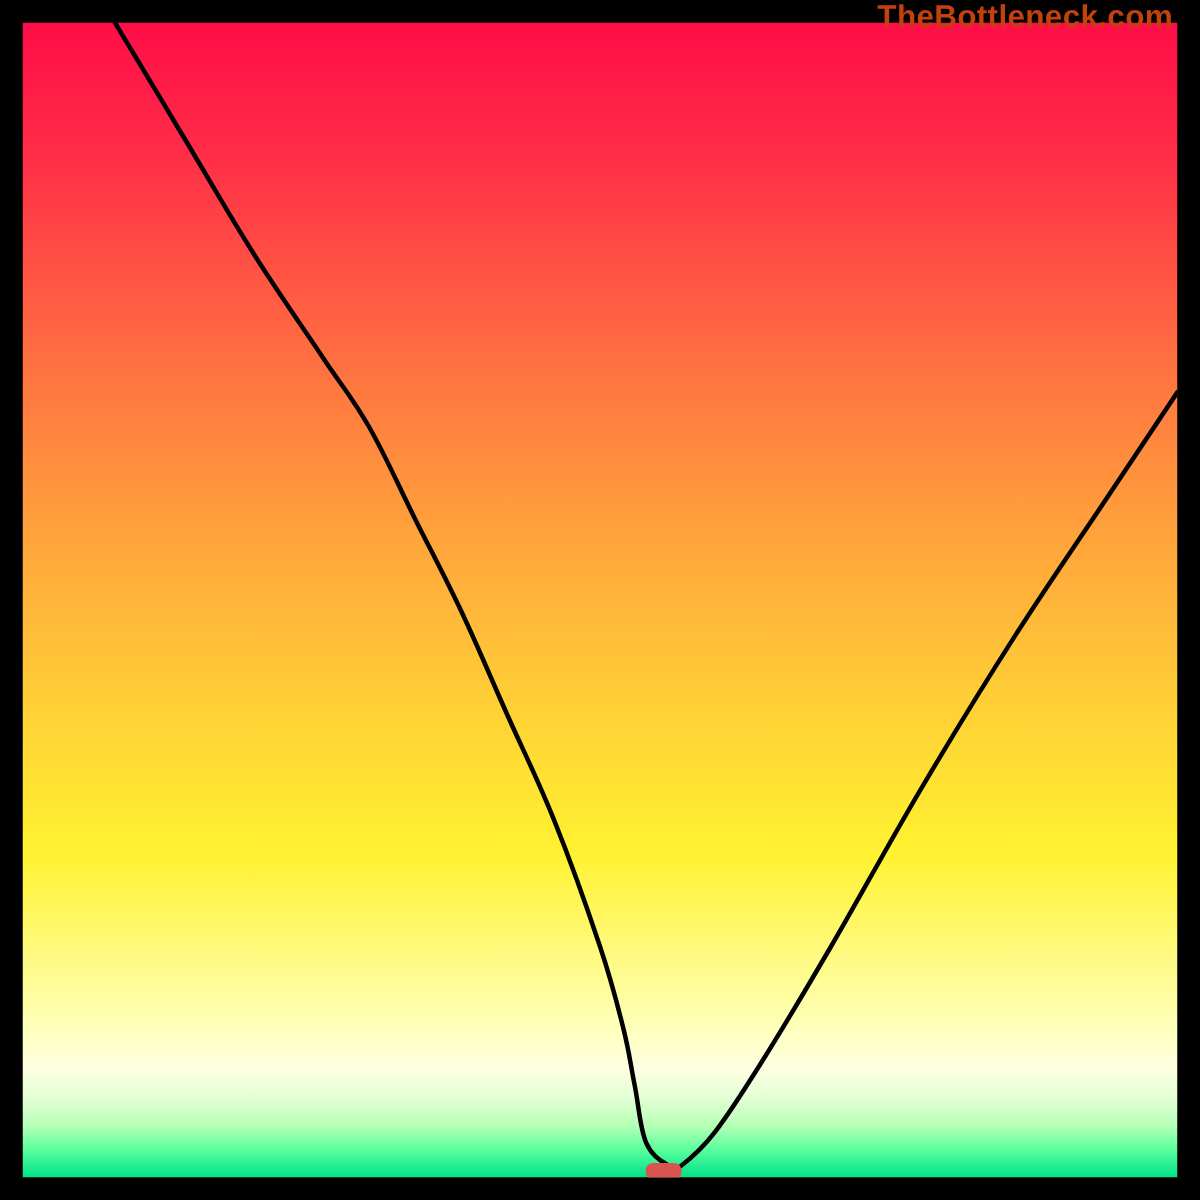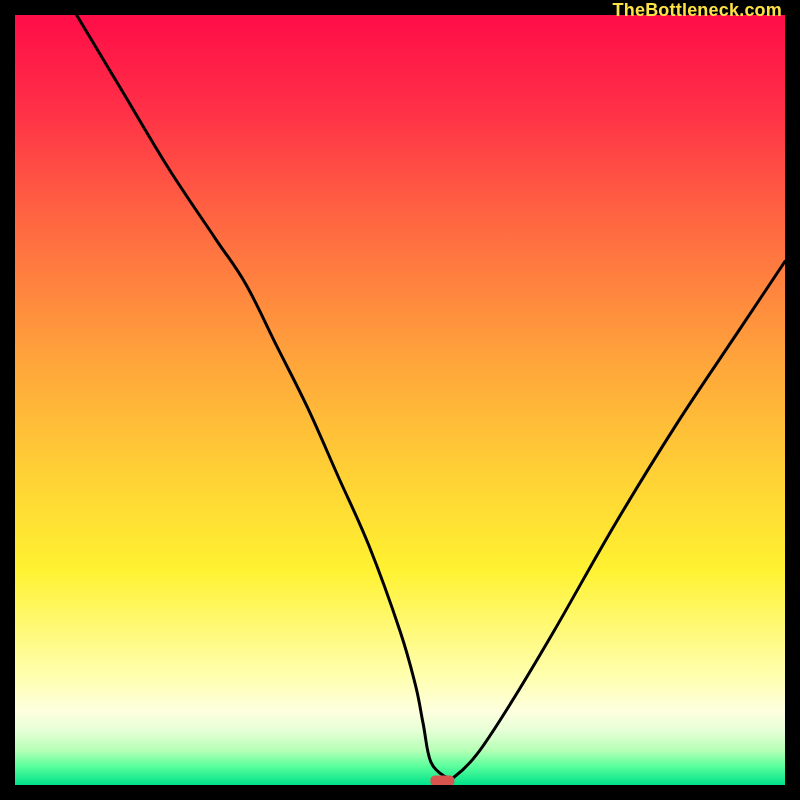--- a/index.html
+++ b/index.html
@@ -26,23 +26,23 @@
   .gradient {
     position: absolute;
     left: 0; top: 0;
     width: 770px; height: 770px;
   }
   .watermark {
     position: absolute;
     top: 0px;
     right: 18px;
     font-family: Arial, Helvetica, sans-serif;
-    font-size: 18px;
+    font-size: 21px;
     font-weight: 600;
-    color: #fde047;
+    color: #c2410c;
     letter-spacing: 0.2px;
     user-select: none;
   }
   svg.curve {
     position: absolute;
     left: 0; top: 0;
     width: 770px; height: 770px;
   }
 </style>
 </head>

